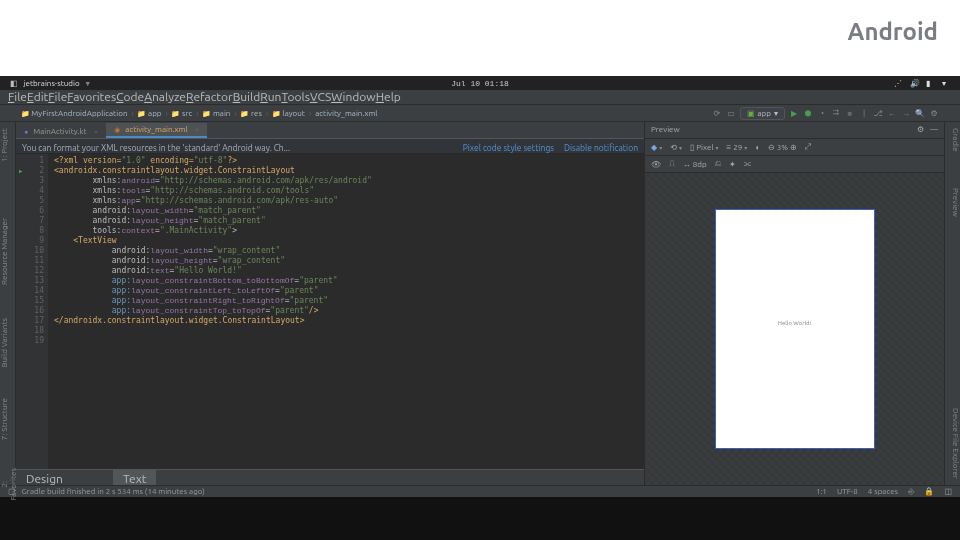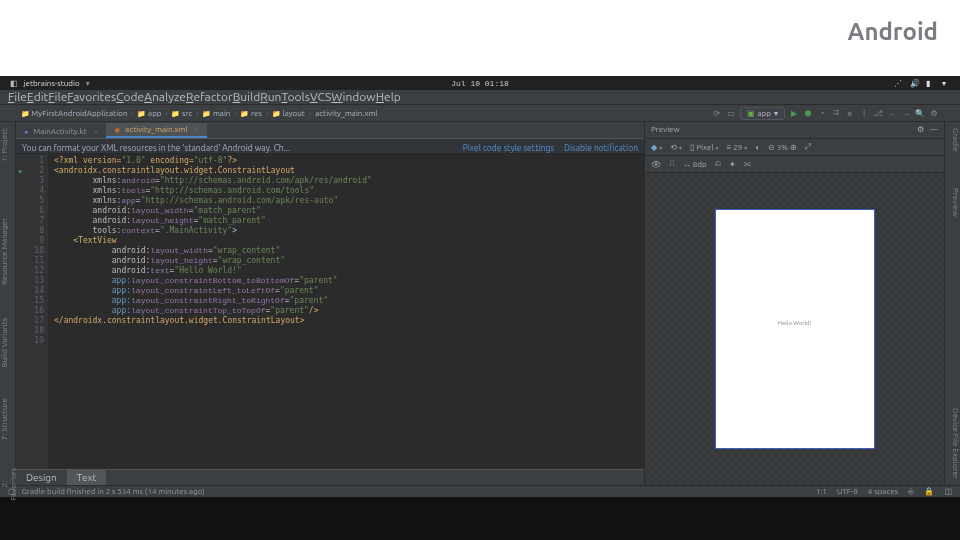--- a/index.html
+++ b/index.html
@@ -67,21 +67,21 @@
   .gutter { width: 32px; background: #313335; color: #606366; text-align: right; padding: 2px 4px 0 0; line-height: 10px; position: relative; }
   .gutter .run-icn { position: absolute; left: 3px; top: 12px; color: #499c54; font-size: 6px; }
   .code { flex: 1; padding: 2px 0 0 6px; color: #a9b7c6; white-space: pre; line-height: 10px; }
   
   .t-tag { color: #d5a96a; }
   .t-attr { color: #9876aa; font-family: Liberation Mono, monospace; }
   .t-ns { color: #bababa; }
   .t-val { color: #6a8759; }
   .t-app { color: #6897bb; }
 
-  .designtabs { height: 16px; background: #3b3f41; border-top: 1px solid #555; display: flex; font-size: 10px; color:#bbb; }
+  .designtabs { height: 16px; background: #3b3f41; border-top: 1px solid #555; display: flex; font-size: 12px; color:#bbb;gap:40px; }
   .dtab { padding: 2px 10px; }
   .dtab.active { background: #515658; }
 
   .rightstrip { width: 16px; background: #3b3f41; border-left: 1px solid #2b2b2b; position: relative; }
   .righttab { writing-mode: vertical-rl; font-size: 8px; color: #888; padding: 6px 0; position: absolute; width: 100%; text-align: center; }
   .rt1 { top: 0; }
   .rt2 { top: 60px; }
   .rt3 { bottom: 0; }
 
   .preview { width: 300px; background: #3b3f41; border-left: 1px solid #2b2b2b; display: flex; flex-direction: column; }

